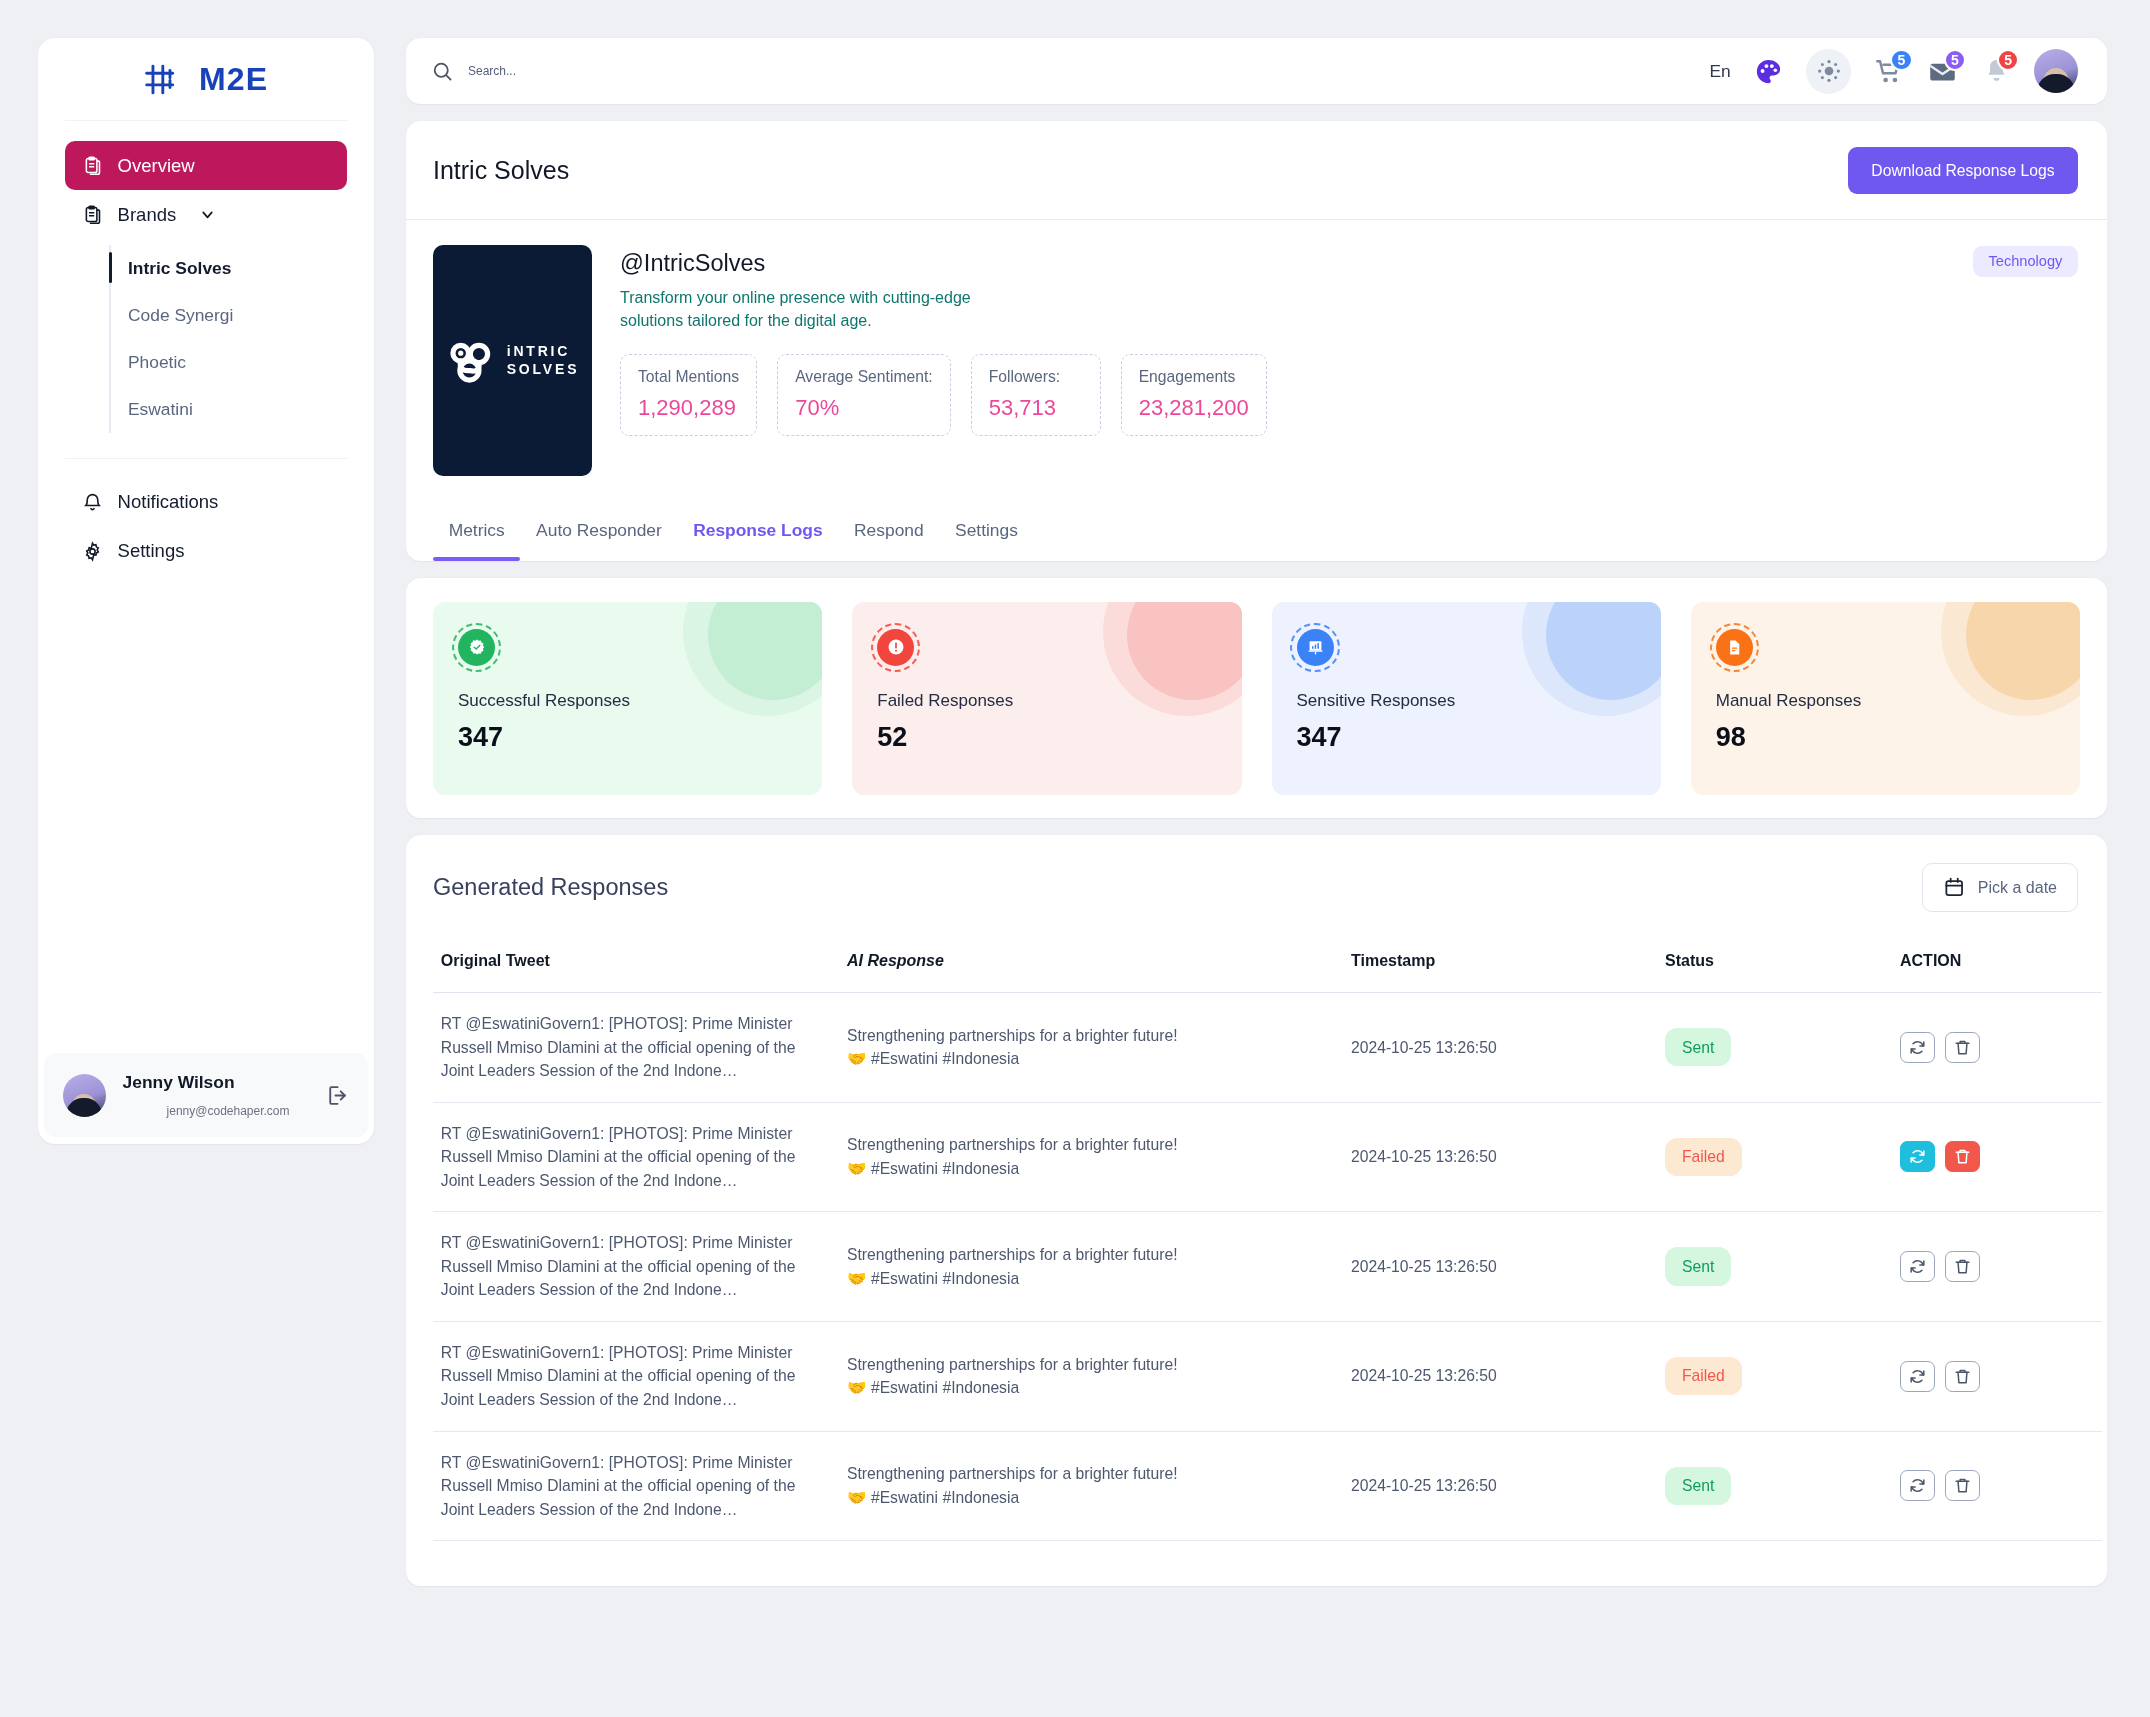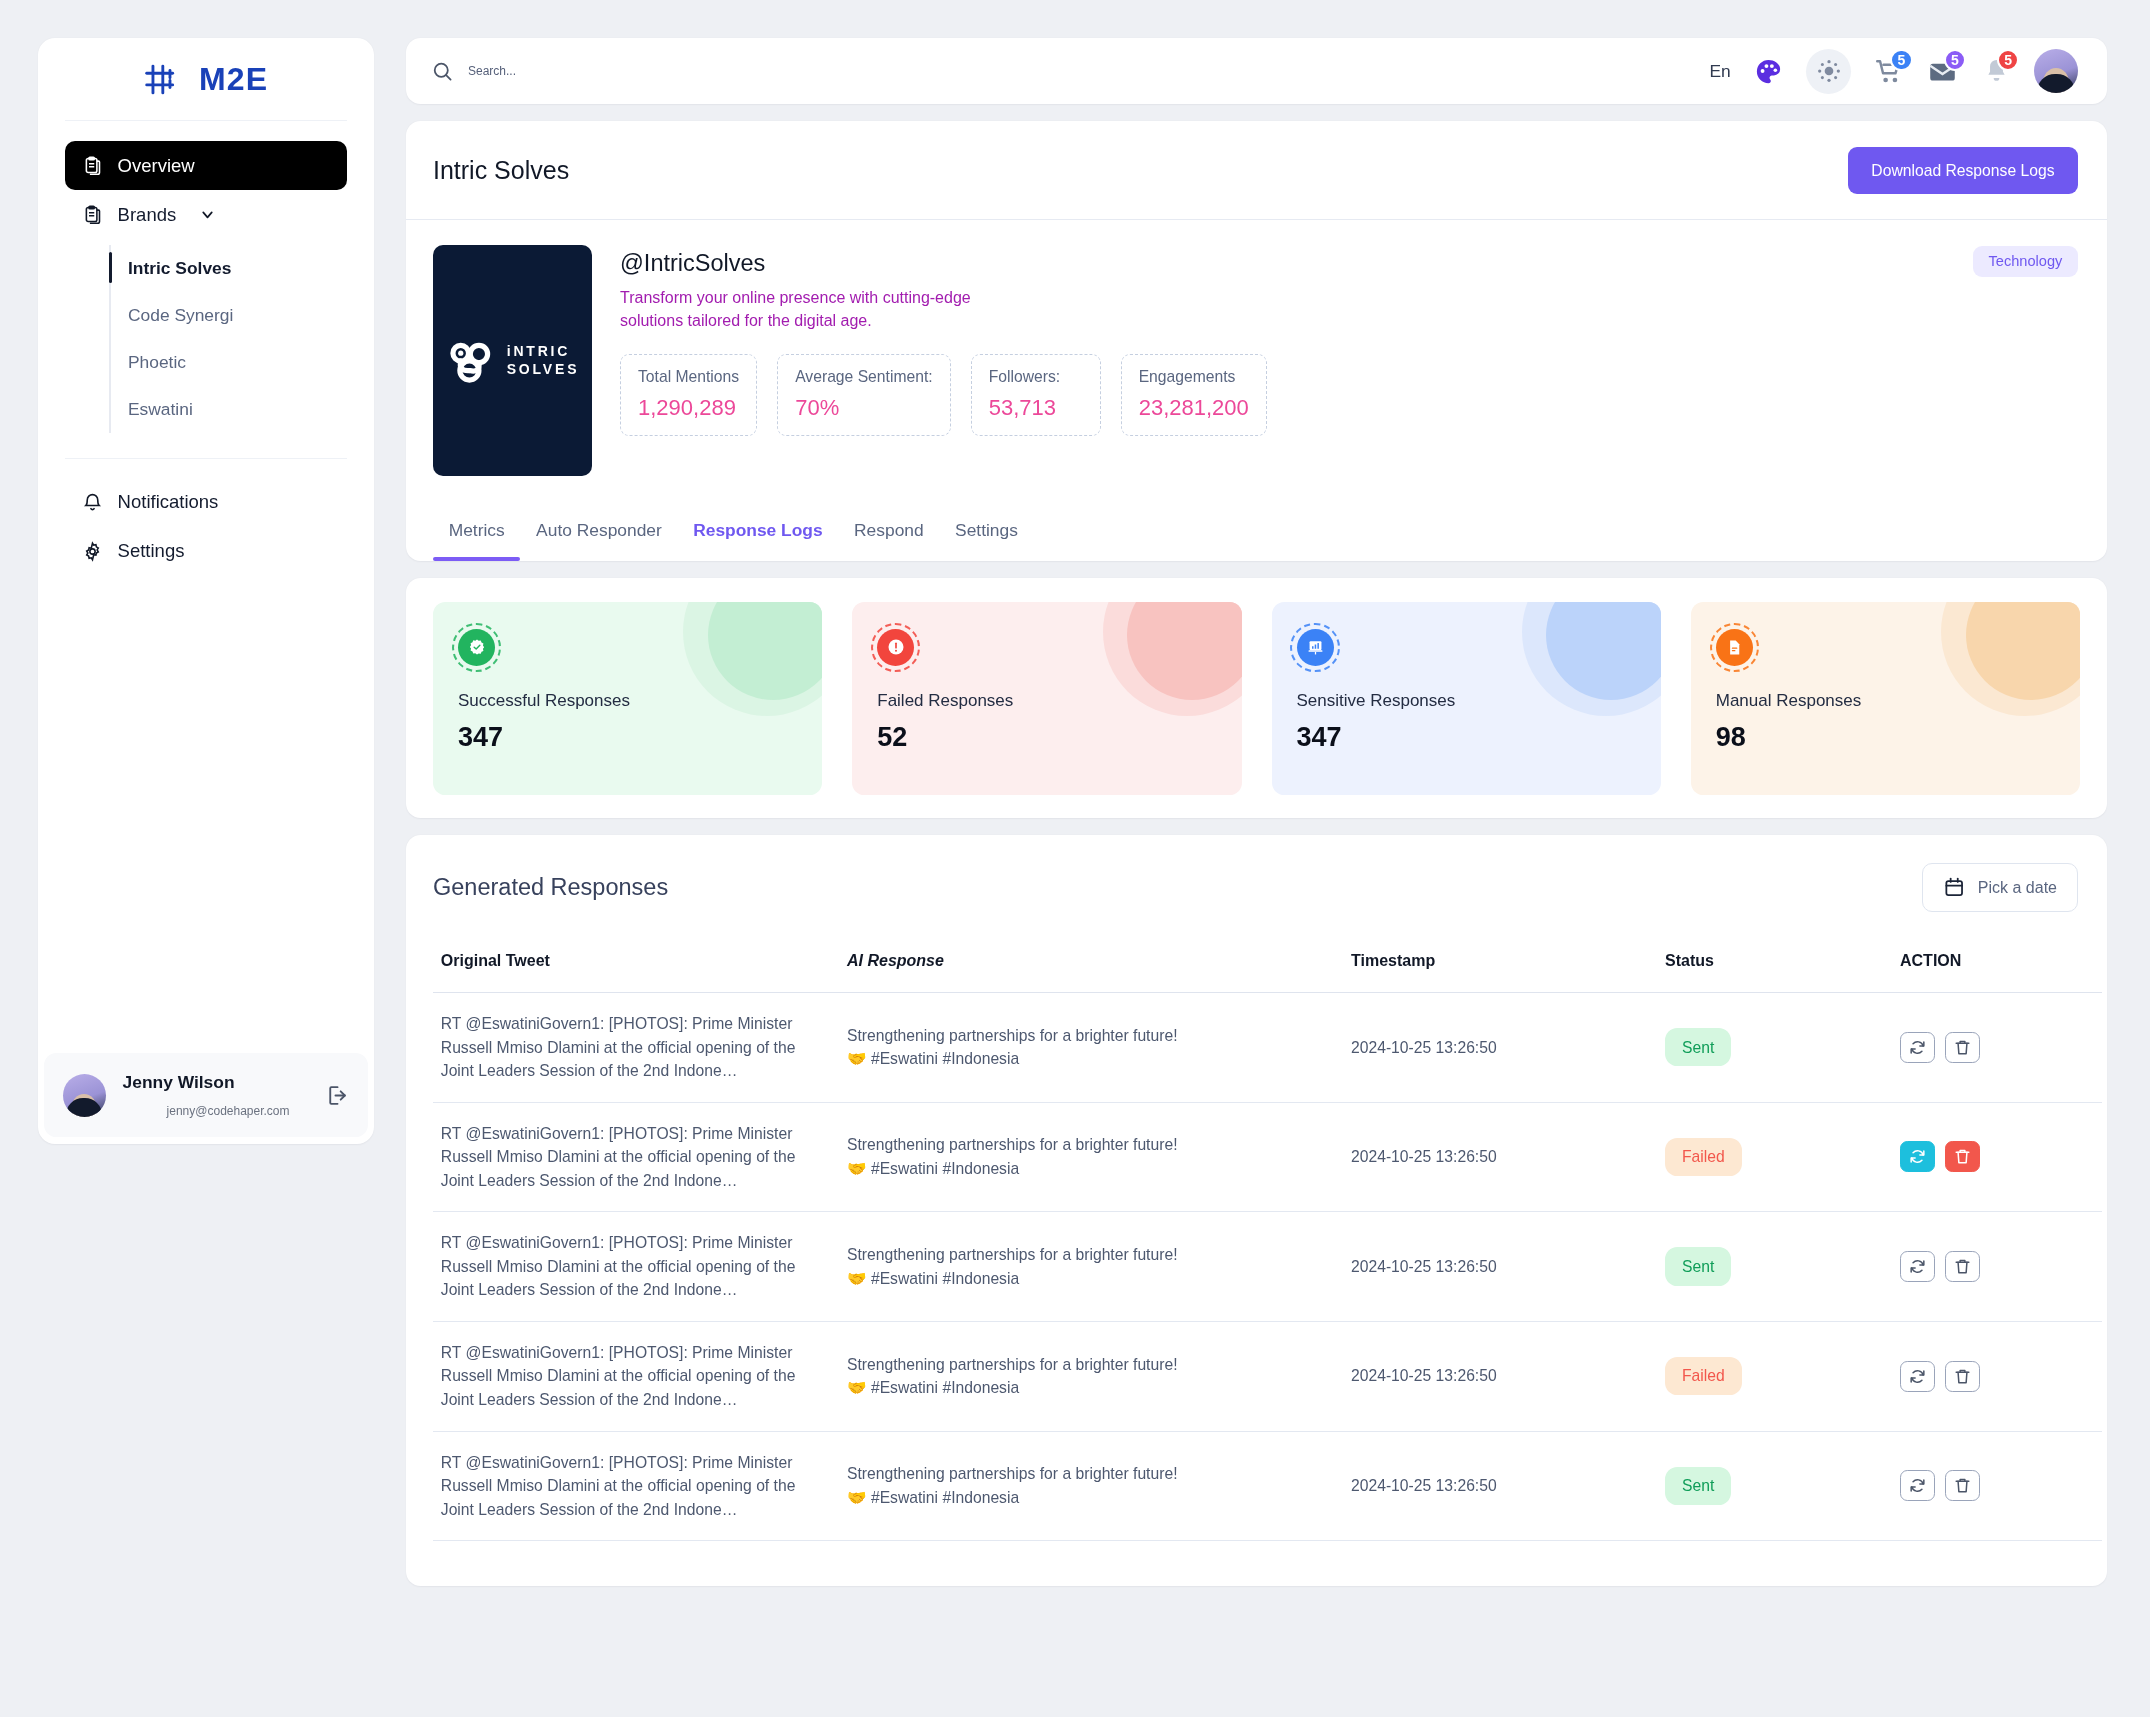--- a/index.html
+++ b/index.html
@@ -44,21 +44,21 @@
     color: #1941b8;
   }
   .nav { padding: 20px 27px 0 27px; }
   .nav-item {
     display: flex; align-items: center; gap: 14.6px;
     height: 49px; padding: 0 17px;
     border-radius: 10px;
     font-size: 18.5px; color: #131b2e; font-weight: 500;
     cursor: pointer;
   }
-  .nav-item.active { background: #000000; color: #ffffff; }
+  .nav-item.active { background: #be185d; color: #ffffff; }
   .nav-item .ic { width: 21px; height: 21px; flex: 0 0 21px; display:block; }
   .nav-item .chev { margin-left: 7.8px; width: 17px; height: 17px; }
   .brand-list {
     margin: 5.6px 0 0 44px;
     border-left: 2.2px solid #e7eaf1;
     padding-left: 0;
   }
   .brand-item {
     position: relative;
     height: 47px; display: flex; align-items: center;
@@ -164,21 +164,21 @@
     width: 159px; height: 231px; flex: 0 0 159px;
     background: #0b1a35; border-radius: 10px;
     display: flex; align-items: center; justify-content: center;
   }
   .brand-logo-inner { display:flex; align-items:center; gap: 9px; }
   .brand-logo-text { color: #fff; line-height: 1.28; }
   .brand-logo-text .l1 { font-size: 14px; font-weight: 700; letter-spacing: 2.8px; }
   .brand-logo-text .l2 { font-size: 14px; font-weight: 700; letter-spacing: 2.8px; }
   .brand-info { flex: 1 1 auto; min-width: 0; padding-top: 4.5px; }
   .handle { font-size: 23.5px; color: #111827; font-weight: 500; }
-  .bio { font-size: 16px; color: #a21caf; line-height: 1.45; margin-top: 9px; max-width: 386px; }
+  .bio { font-size: 16px; color: #0f766e; line-height: 1.45; margin-top: 9px; max-width: 386px; }
   .stats { display: flex; gap: 20px; margin-top: 22.4px; }
   .stat {
     border: 1.7px dashed #c5cfe0; border-radius: 9px;
     padding: 12.3px 17px 14.6px 17px; min-width: 130px;
   }
   .stat-label { font-size: 15.7px; color: #5a6680; white-space: nowrap; }
   .stat-value { font-size: 22px; color: #ec4899; margin-top: 9px; white-space: nowrap; }
   .tag {
     position: absolute; right: 29px; top: 26px;
     background: #eceaff; color: #6f58f0;

